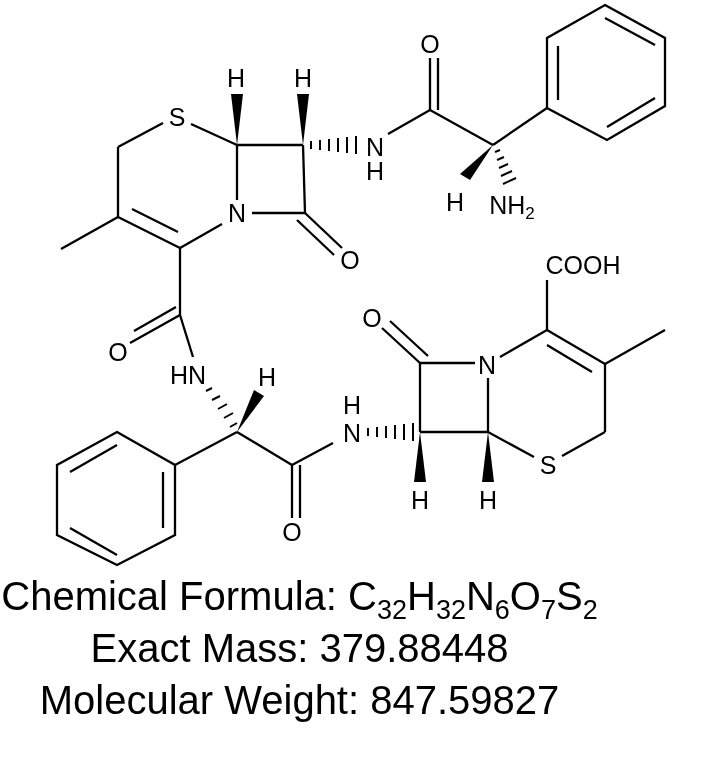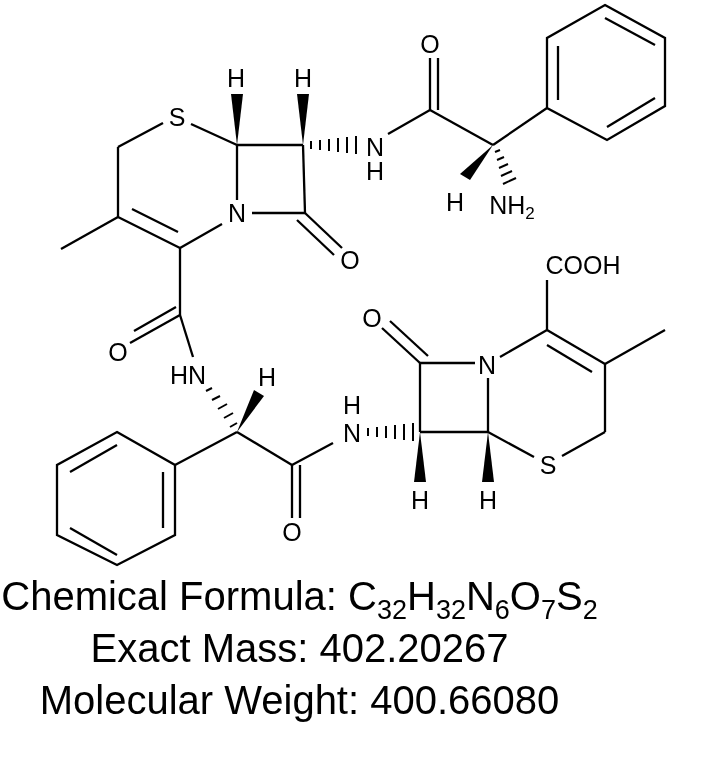--- a/index.html
+++ b/index.html
@@ -138,15 +138,15 @@
     <text class="atom" x="487" y="365">N</text>
     <text class="atom" x="548" y="465">S</text>
     <text class="atom" x="420" y="500">H</text>
     <text class="atom" x="488" y="500">H</text>
     <text class="atom" x="583" y="265">COOH</text>
   </g>
 </svg>
 
 <div class="labels">
   <div class="label-line"><span>Chemical Formula: </span><span><span>C</span><sub>32</sub></span><span><span>H</span><sub>32</sub></span><span><span>N</span><sub>6</sub></span><span><span>O</span><sub>7</sub></span><span><span>S</span><sub>2</sub></span></div>
-  <div class="label-line">Exact Mass: 402.20267</div>
-  <div class="label-line">Molecular Weight: 400.66080</div>
+  <div class="label-line">Exact Mass: 379.88448</div>
+  <div class="label-line">Molecular Weight: 847.59827</div>
 </div>
 
 </body></html>

